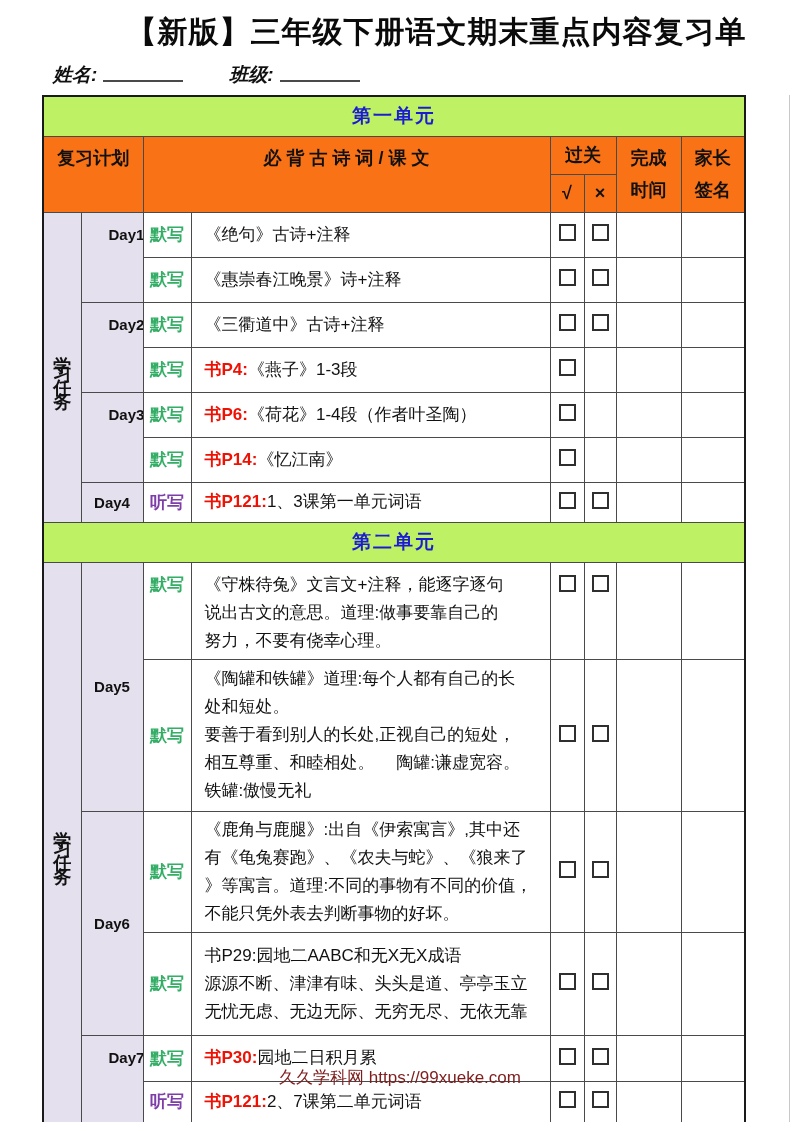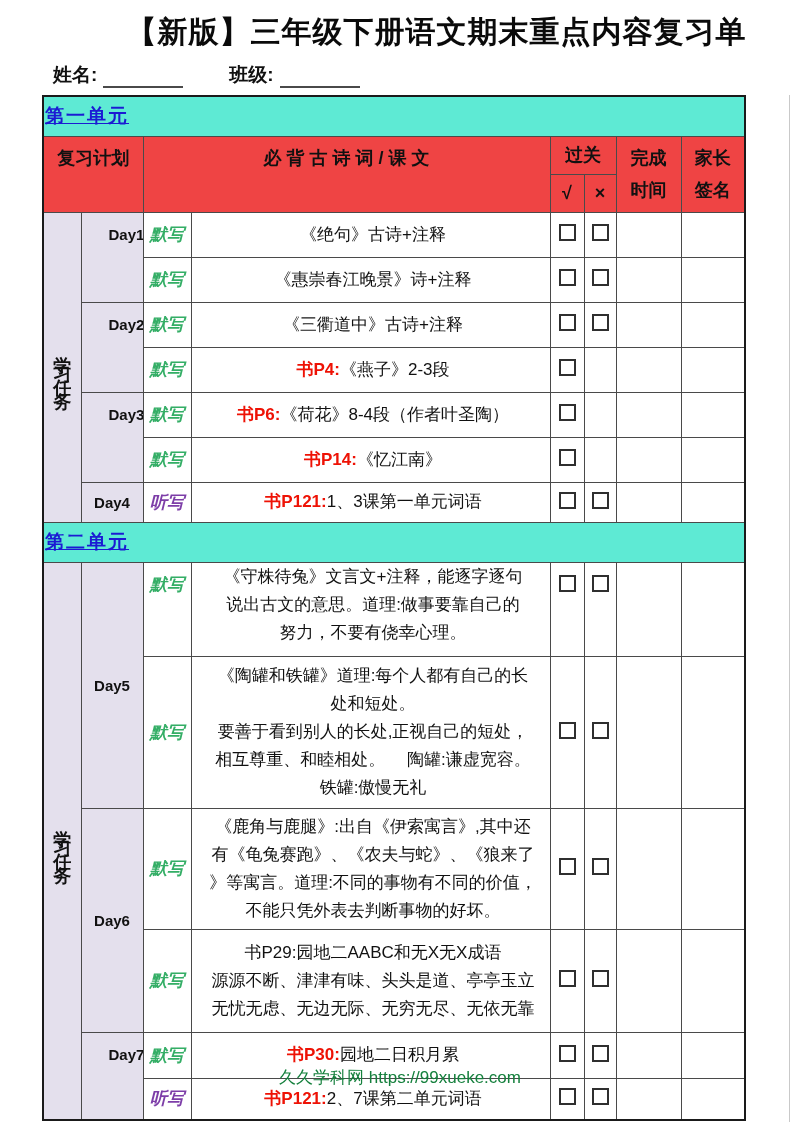--- a/index.html
+++ b/index.html
@@ -9,62 +9,62 @@
   }
   .page-title{
     position:absolute;top:12px;left:0;width:793px;text-align:center;
     font-size:30px;font-weight:bold;letter-spacing:1px;color:#0a0a0a;padding-left:40px;
   }
   .info-line{
     position:absolute;top:62px;left:53px;width:732px;
     display:flex;justify-content:space-between;align-items:flex-end;
     font-size:19px;font-weight:bold;
   }
-  .info-group{display:flex;align-items:flex-end;gap:6px;}
+  .info-group{display:flex;align-items:flex-start;gap:6px;font-style:italic;}
   .info-gap{width:34px;}
   .blank{display:inline-block;border-bottom:2px solid #4a4a4a;height:18px;}
   .blank.w80{width:80px}.blank.w78{width:72px}.blank.w38{width:36px}
   
   table.review{
     position:absolute;left:42px;top:95px;border-collapse:collapse;table-layout:fixed;
     width:702px;border:2px solid #1a1a1a;
   }
   table.review td{border:1px solid #4a4a4a;vertical-align:middle;overflow:hidden;}
   tr.h-band{height:40px}
   tr.h-hdr{height:38px}
   tr.h-row{height:45px}
   tr.h-row-s{height:40px}
   tr.h-u2r1{height:94px}
   tr.h-u2r2{height:152px}
   tr.h-u2r3{height:108px}
   tr.h-u2r4{height:103px}
   tr.h-u2r5{height:46px}
   tr.h-u2r6{height:42px}
-  td.band{background:#5eead4;font-size:19px;font-weight:bold;color:#1B1BD3;letter-spacing:2px;text-decoration:underline;}
-  td.hdr{background:#ef4444;text-align:center;font-size:18px;font-weight:bold;}
+  td.band{background:#bef264;text-align:center;font-size:19px;font-weight:bold;color:#1B1BD3;letter-spacing:2px;}
+  td.hdr{background:#f97316;text-align:center;font-size:18px;font-weight:bold;}
   td.hdr.vtop{vertical-align:top;padding-top:9px;}
   td.hdr .two-line{white-space:pre-line;line-height:32px;}
   td.side-cell{background:#E4E0ED;text-align:center;}
   .vtext{writing-mode:vertical-rl;letter-spacing:12px;font-size:18px;font-weight:600;display:inline-block;}
   td.day-cell{background:#E4E0ED;text-align:center;font-size:15px;font-weight:600;}
   td.day-cell.vtop{vertical-align:top;padding-top:13px;padding-left:27px;}
-  td.type-cell{text-align:center;font-size:17px;font-weight:bold;font-style:italic;}
+  td.type-cell{text-align:center;font-size:17px;font-weight:bold;}
   td.type-cell.green{color:#34AE66;}
   td.type-cell.purple{color:#7D3EA8;margin-top:47px;}
   td.type-cell.vtop{vertical-align:top;padding-top:10px;}
-  td.content-cell{padding:4px 8px 4px 13px;font-size:17px;text-align:center;}
+  td.content-cell{padding:4px 8px 4px 13px;font-size:17px;}
   td.content-cell .red{color:#EE1205;font-weight:bold;}
   td.content-cell .txt{white-space:pre-line;line-height:28px;}
-  td.content-cell.vtop{vertical-align:top;padding-top:0;}
+  td.content-cell.vtop{vertical-align:top;padding-top:8px;}
   td.chk-cell{text-align:center;}
   td.chk-cell.vtop{vertical-align:top;padding-top:12px;}
   .checkbox{display:inline-block;width:13px;height:13px;border:2px solid #2f2f2f;background:#fff;}
   .watermark{
     position:absolute;left:195px;top:1066px;width:410px;text-align:center;
-    color:#15803d;font-size:17px;z-index:5;
+    color:#7f1d1d;font-size:17px;z-index:5;
   }
   .page-edge{position:absolute;left:789px;top:95px;width:1px;height:1027px;background:#c9c9c9;}
 </style>
 </head>
 <body>
 
 <div class="page-title">【新版】三年级下册语文期末重点内容复习单</div>
 
 <div class="info-line">
   <div class="info-group">
@@ -129,30 +129,30 @@
     <td class="day-cell vtop" rowspan="2">Day2</td>
     <td class="type-cell green">默写</td>
     <td class="content-cell"><span class="red"></span><span class="txt">《三衢道中》古诗+注释</span></td>
     <td class="chk-cell"><span class="checkbox"></span></td>
     <td class="chk-cell"><span class="checkbox"></span></td>
     <td></td>
     <td></td>
   </tr>
   <tr class="h-row">
     <td class="type-cell green">默写</td>
-    <td class="content-cell"><span class="red">书P4:</span><span class="txt">《燕子》2-3段</span></td>
+    <td class="content-cell"><span class="red">书P4:</span><span class="txt">《燕子》1-3段</span></td>
     <td class="chk-cell"><span class="checkbox"></span></td>
     <td class="chk-cell"></td>
     <td></td>
     <td></td>
   </tr>
   <tr class="h-row">
     <td class="day-cell vtop" rowspan="2">Day3</td>
     <td class="type-cell green">默写</td>
-    <td class="content-cell"><span class="red">书P6:</span><span class="txt">《荷花》8-4段（作者叶圣陶）</span></td>
+    <td class="content-cell"><span class="red">书P6:</span><span class="txt">《荷花》1-4段（作者叶圣陶）</span></td>
     <td class="chk-cell"><span class="checkbox"></span></td>
     <td class="chk-cell"></td>
     <td></td>
     <td></td>
   </tr>
   <tr class="h-row">
     <td class="type-cell green">默写</td>
     <td class="content-cell"><span class="red">书P14:</span><span class="txt">《忆江南》</span></td>
     <td class="chk-cell"><span class="checkbox"></span></td>
     <td class="chk-cell"></td>

